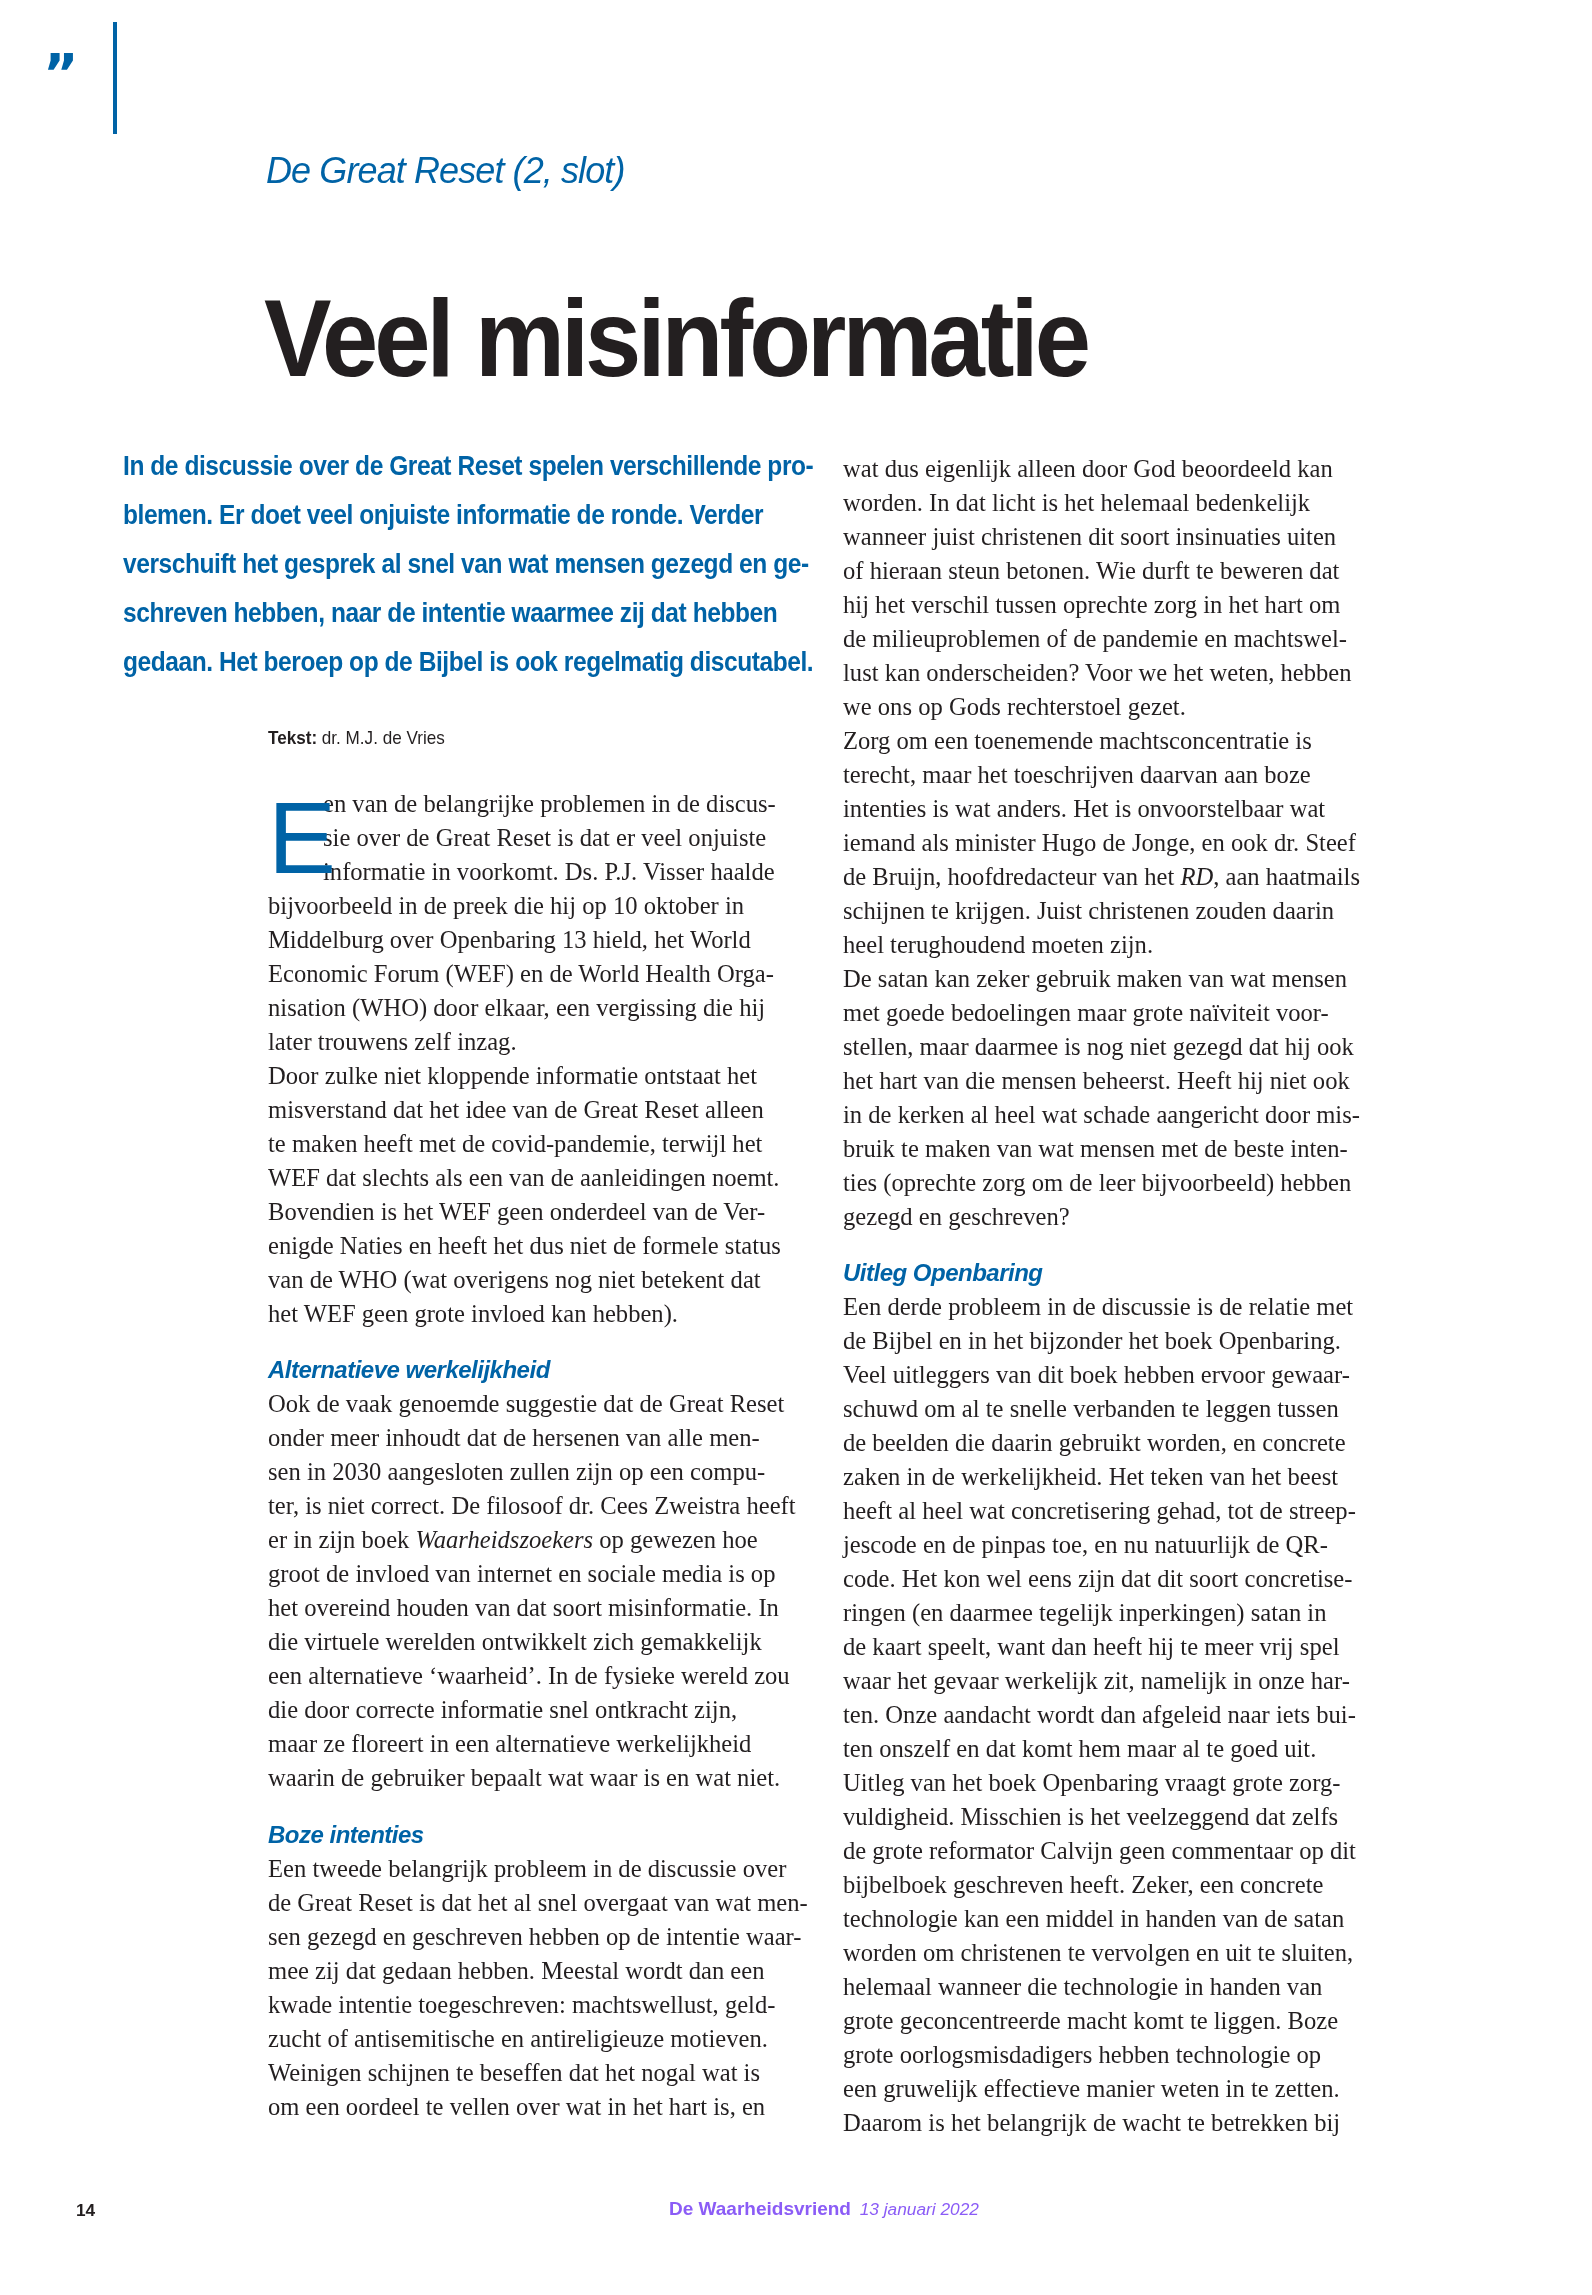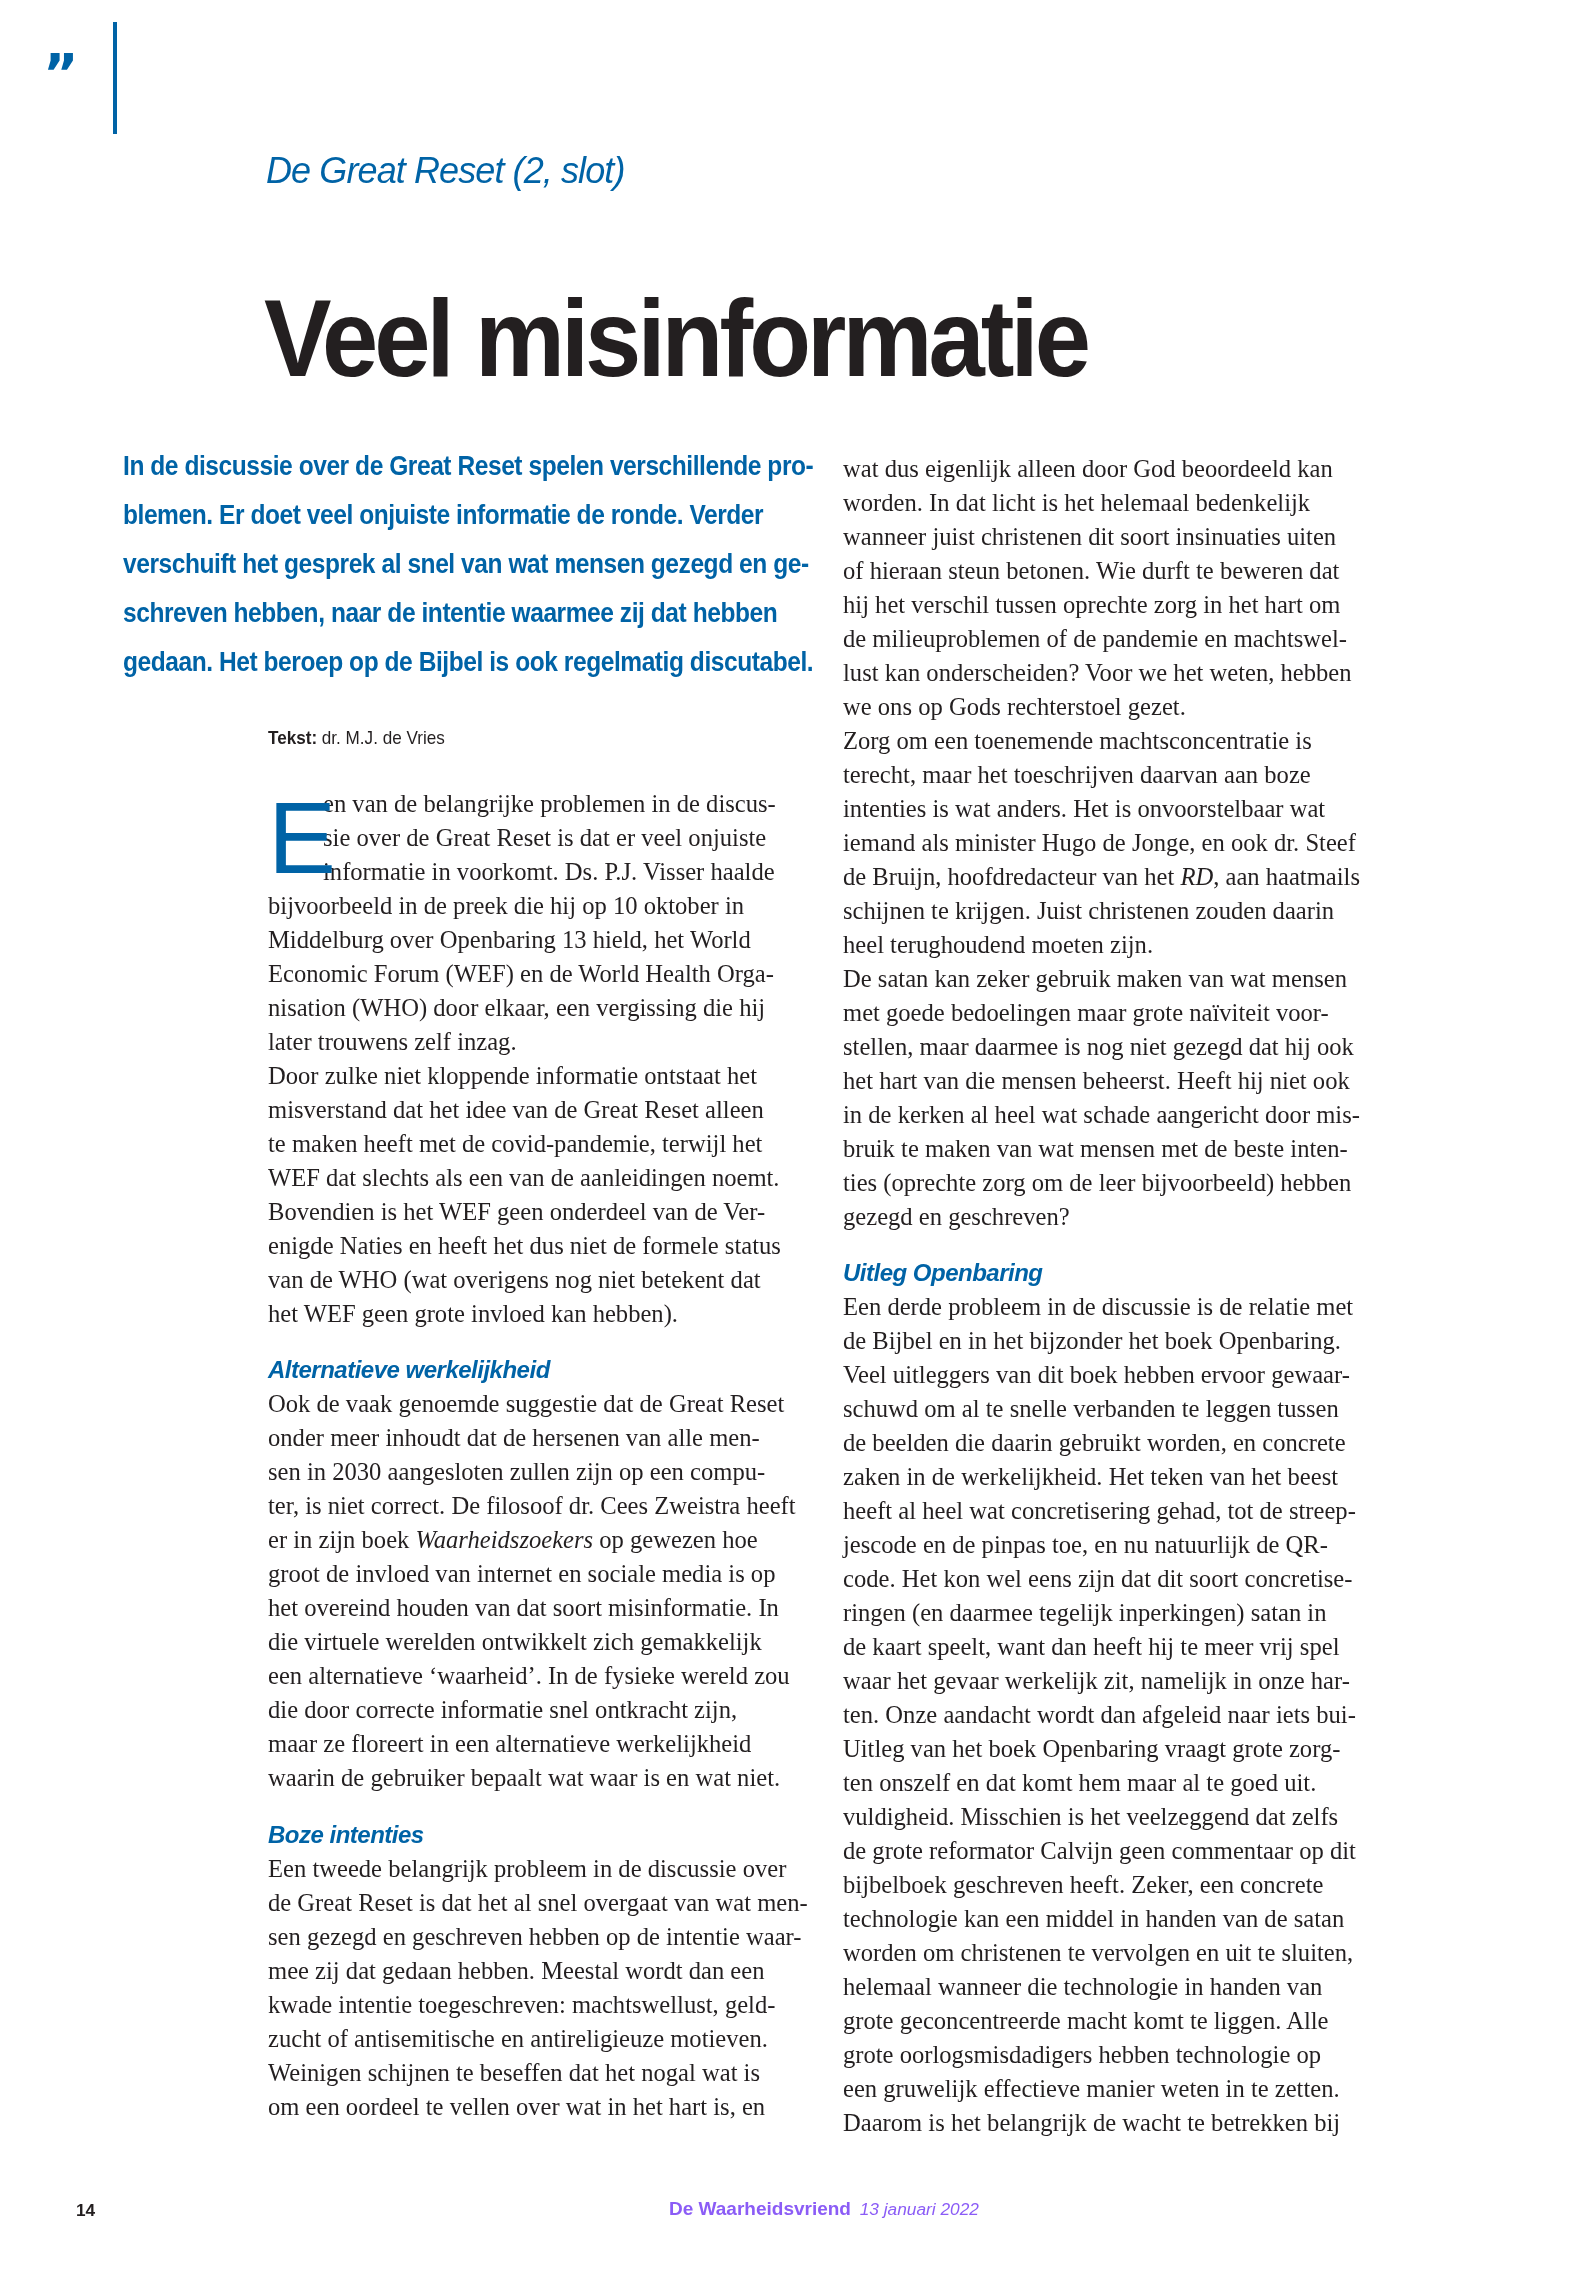--- a/index.html
+++ b/index.html
@@ -140,29 +140,29 @@
     <span class="ln">schuwd om al te snelle verbanden te leggen tussen</span>
     <span class="ln">de beelden die daarin gebruikt worden, en concrete</span>
     <span class="ln">zaken in de werkelijkheid. Het teken van het beest</span>
     <span class="ln">heeft al heel wat concretisering gehad, tot de streep-</span>
     <span class="ln">jescode en de pinpas toe, en nu natuurlijk de QR-</span>
     <span class="ln">code. Het kon wel eens zijn dat dit soort concretise-</span>
     <span class="ln">ringen (en daarmee tegelijk inperkingen) satan in</span>
     <span class="ln">de kaart speelt, want dan heeft hij te meer vrij spel</span>
     <span class="ln">waar het gevaar werkelijk zit, namelijk in onze har-</span>
     <span class="ln">ten. Onze aandacht wordt dan afgeleid naar iets bui-</span>
+    <span class="ln">ten onszelf en dat komt hem maar al te goed uit.</span>
     <span class="ln">Uitleg van het boek Openbaring vraagt grote zorg-</span>
-    <span class="ln">ten onszelf en dat komt hem maar al te goed uit.</span>
     <span class="ln">vuldigheid. Misschien is het veelzeggend dat zelfs</span>
     <span class="ln">de grote reformator Calvijn geen commentaar op dit</span>
     <span class="ln">bijbelboek geschreven heeft. Zeker, een concrete</span>
     <span class="ln">technologie kan een middel in handen van de satan</span>
     <span class="ln">worden om christenen te vervolgen en uit te sluiten,</span>
     <span class="ln">helemaal wanneer die technologie in handen van</span>
-    <span class="ln">grote geconcentreerde macht komt te liggen. Alle</span>
+    <span class="ln">grote geconcentreerde macht komt te liggen. Boze</span>
     <span class="ln">grote oorlogsmisdadigers hebben technologie op</span>
     <span class="ln">een gruwelijk effectieve manier weten in te zetten.</span>
     <span class="ln">Daarom is het belangrijk de wacht te betrekken bij</span>
   </div>
 </div>
 
 <div class="abs footer-page">14</div>
 <div class="abs footer-mag">
   <span class="name">De Waarheidsvriend</span>
   <span class="date">13 januari 2022</span>

